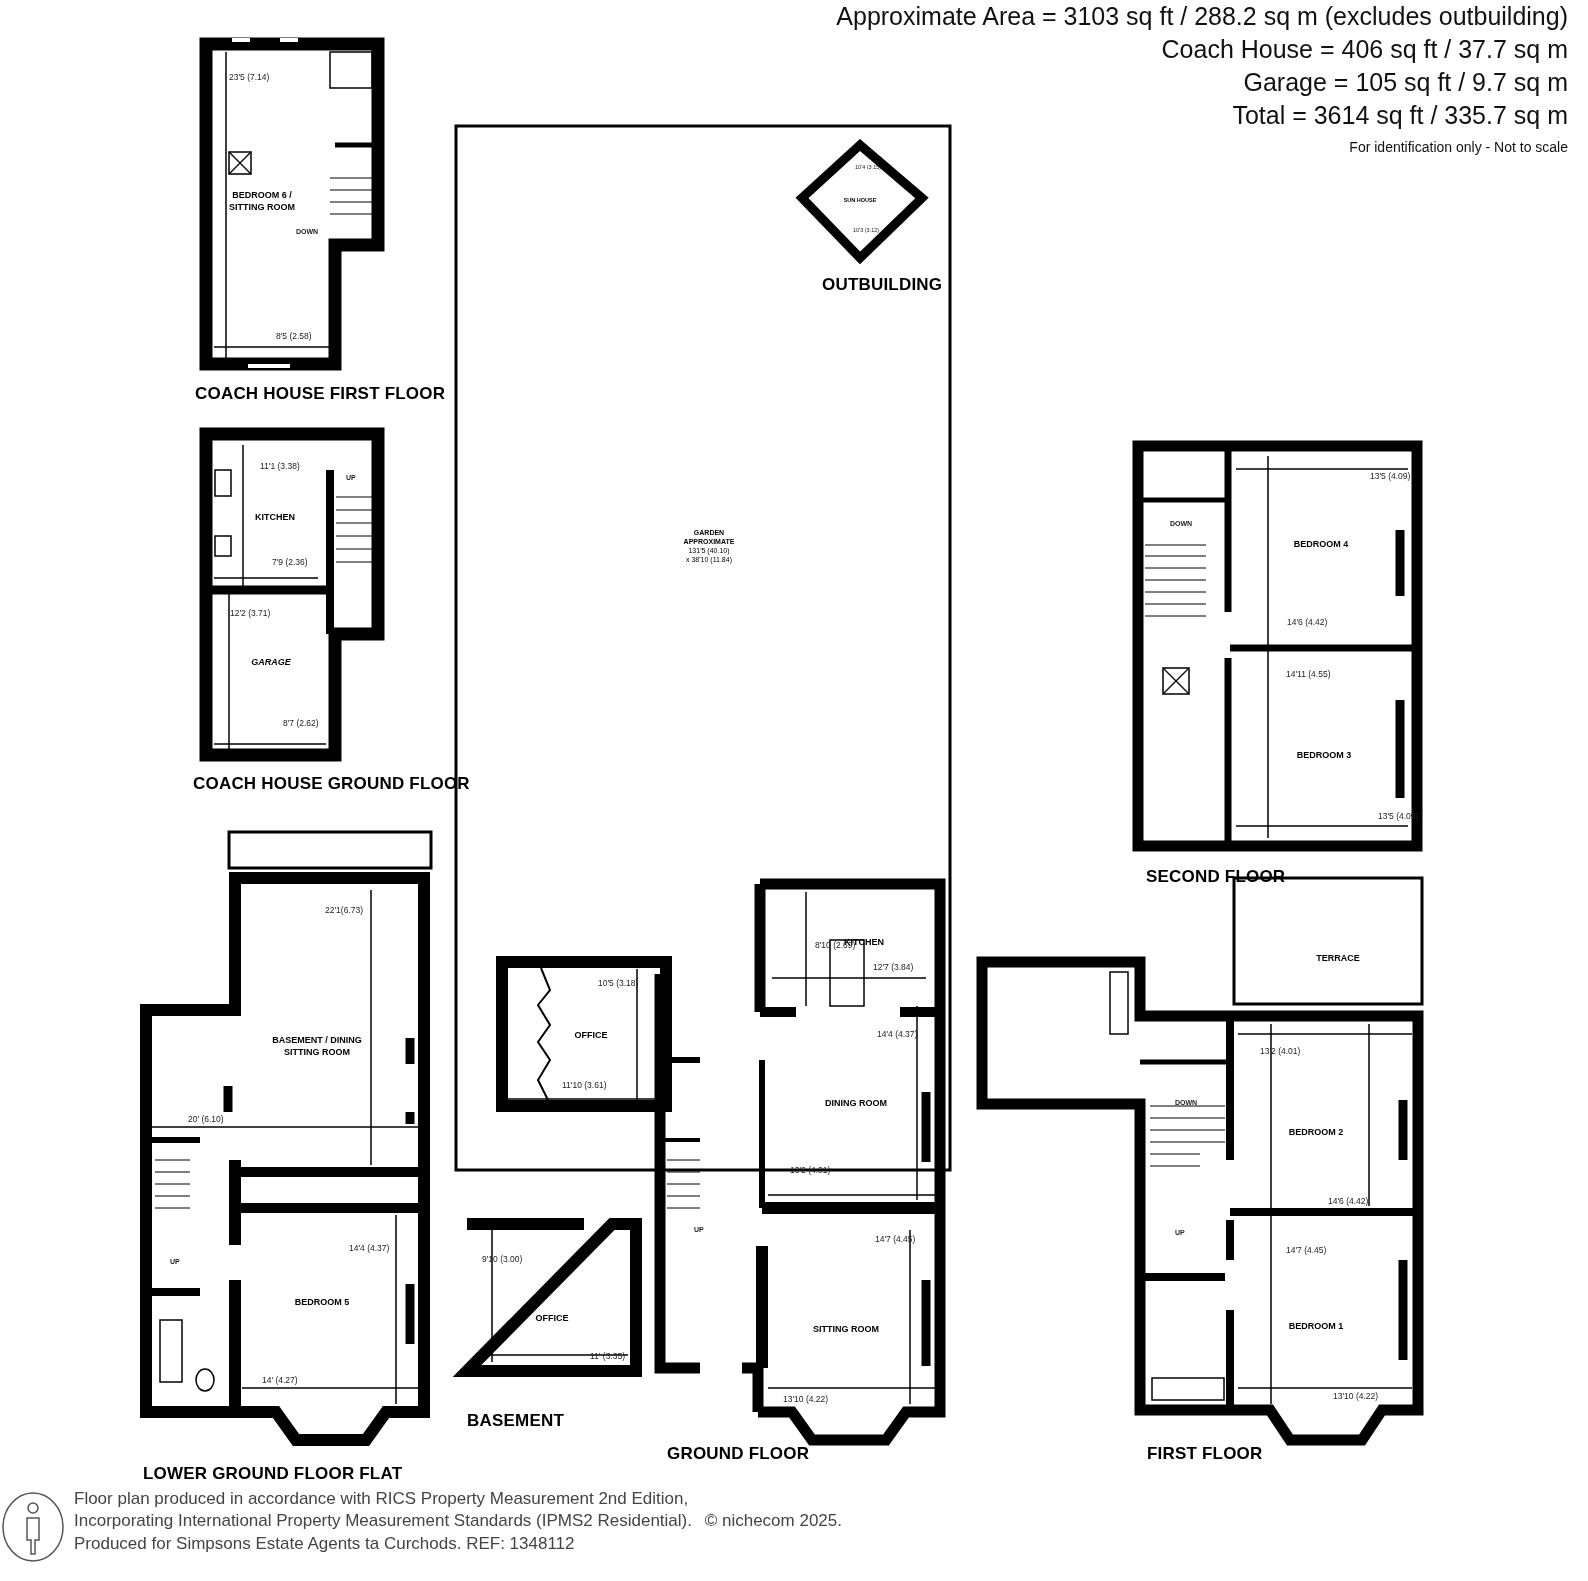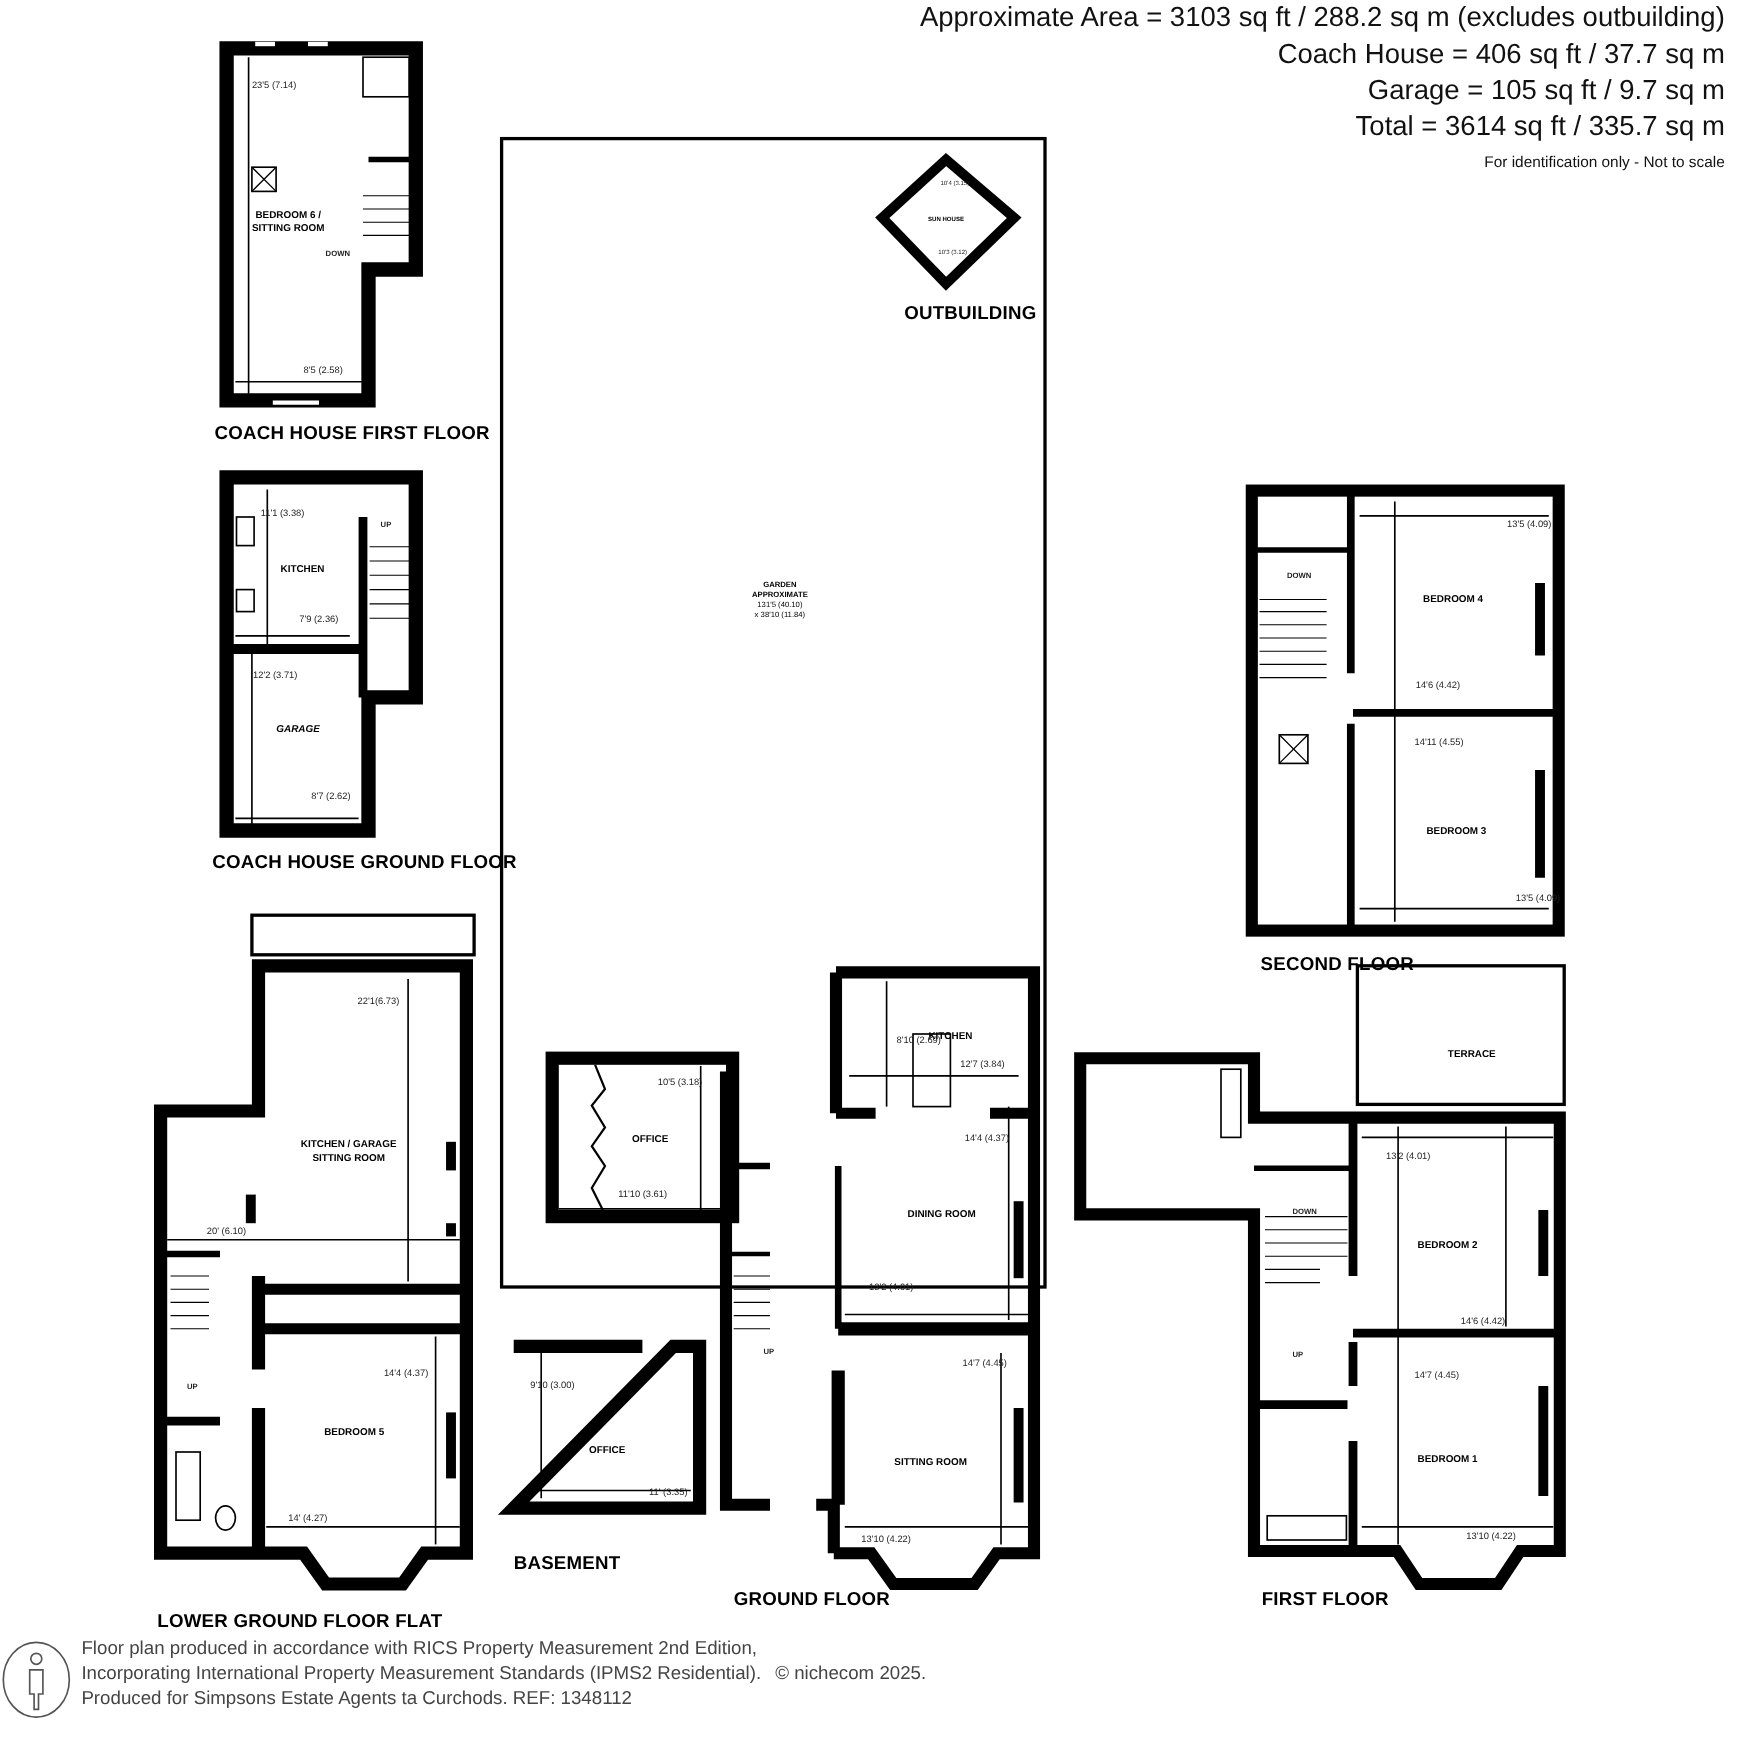--- a/index.html
+++ b/index.html
@@ -198,21 +198,21 @@
 <div class="room-label" style="left:262px; top:189px;">
   <div>BEDROOM 6 /</div>
   <div>SITTING ROOM</div>
 </div>
 <div class="dim" style="left:229px; top:72px;">23'5 (7.14)</div>
 <div class="dim" style="left:276px; top:331px;">8'5 (2.58)</div>
 <div class="dim" style="left:296px; top:228px; font-size:7px; font-weight:bold;">DOWN</div>
 <div class="floor-title" style="left:195px; top:384px;">COACH HOUSE FIRST FLOOR</div>
 
 <div class="room-label" style="left:275px; top:511px;">KITCHEN</div>
-<div class="dim" style="left:237px; top:461px;">11'1 (3.38)</div>
+<div class="dim" style="left:260px; top:461px;">11'1 (3.38)</div>
 <div class="dim" style="left:272px; top:557px;">7'9 (2.36)</div>
 <div class="room-label" style="left:271px; top:656px;font-style:italic;">GARAGE</div>
 <div class="dim" style="left:230px; top:608px;">12'2 (3.71)</div>
 <div class="dim" style="left:283px; top:718px;">8'7 (2.62)</div>
 <div class="dim" style="left:346px; top:474px; font-size:7px; font-weight:bold;">UP</div>
 <div class="floor-title" style="left:193px; top:774px;">COACH HOUSE GROUND FLOOR</div>
 
 <div class="room-label" style="left:860px; top:197px; font-size:5.5px;">SUN HOUSE</div>
 <div class="dim" style="left:855px; top:164px; font-size:5.5px;">10'4 (3.15)</div>
 <div class="dim" style="left:853px; top:227px; font-size:5.5px;">10'3 (3.12)</div>
@@ -228,21 +228,21 @@
 <div class="room-label" style="left:1321px; top:538px;">BEDROOM 4</div>
 <div class="dim" style="left:1370px; top:471px;">13'5 (4.09)</div>
 <div class="dim" style="left:1287px; top:617px;">14'6 (4.42)</div>
 <div class="room-label" style="left:1324px; top:749px;">BEDROOM 3</div>
 <div class="dim" style="left:1286px; top:669px;">14'11 (4.55)</div>
 <div class="dim" style="left:1378px; top:811px;">13'5 (4.09)</div>
 <div class="dim" style="left:1170px; top:520px; font-size:7px; font-weight:bold;">DOWN</div>
 <div class="floor-title" style="left:1146px; top:867px;">SECOND FLOOR</div>
 
 <div class="room-label" style="left:317px; top:1034px;">
-  <div>KITCHEN / GARAGE</div>
+  <div>BASEMENT / DINING</div>
   <div>SITTING ROOM</div>
 </div>
 <div class="dim" style="left:325px; top:905px;">22'1(6.73)</div>
 <div class="dim" style="left:188px; top:1114px;">20' (6.10)</div>
 <div class="room-label" style="left:322px; top:1296px;">BEDROOM 5</div>
 <div class="dim" style="left:349px; top:1243px;">14'4 (4.37)</div>
 <div class="dim" style="left:262px; top:1375px;">14' (4.27)</div>
 <div class="dim" style="left:170px; top:1258px; font-size:7px; font-weight:bold;">UP</div>
 <div class="floor-title" style="left:143px; top:1464px;">LOWER GROUND FLOOR FLAT</div>
 

